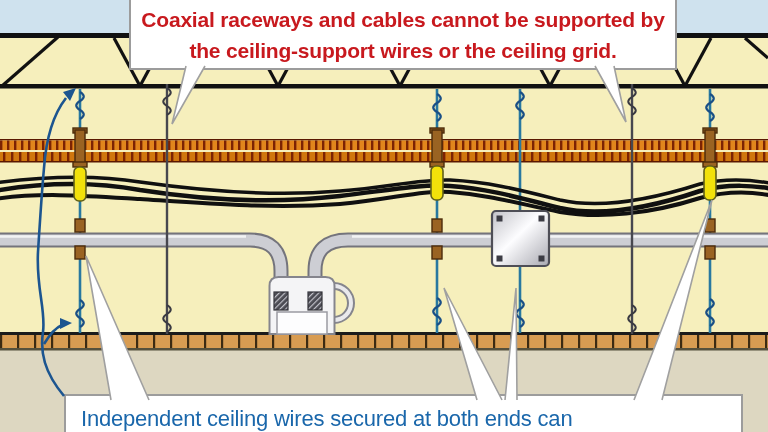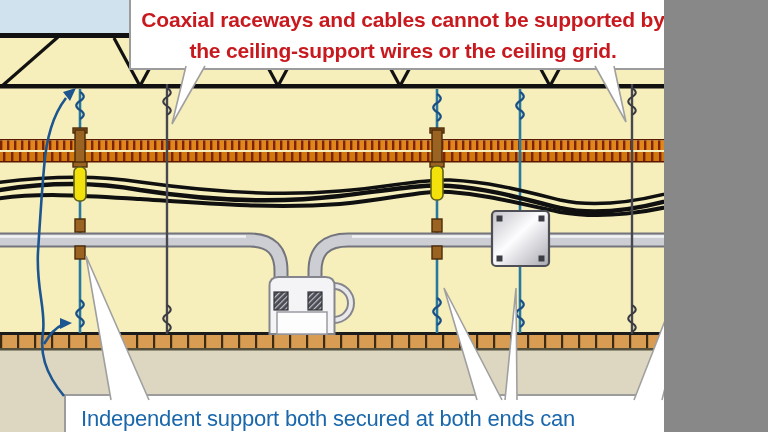--- a/index.html
+++ b/index.html
@@ -1,17 +1,17 @@
 <!DOCTYPE html>
 <html><head>
 <meta charset="utf-8">
 <style>
   html,body{margin:0;padding:0;background:#888;}
   .stage{
-    position:relative;width:664px;height:432px;overflow:hidden;
+    position:relative;width:768px;height:432px;overflow:hidden;
     font-family:"Liberation Sans",sans-serif;background:#be185d;
   }
   .stage svg{position:absolute;left:0;top:0;}
   #base-svg{z-index:1;}
   #overlay-svg{z-index:3;pointer-events:none;}
   .callout{
     position:absolute;background:#ffffff;border:2px solid #9c9c9c;
     box-sizing:border-box;z-index:2;
   }
   .callout-top{
@@ -179,21 +179,21 @@
         <rect x="704" y="166" width="12" height="34" rx="5"></rect>
       </g>
     </g>
   </svg>
 
   <div class="callout callout-top">
     <span>Coaxial raceways and cables cannot be supported by the ceiling-support wires or the ceiling grid.</span>
   </div>
 
   <div class="callout callout-bottom">
-    <span>Independent support both secured at both ends can</span>
+    <span>Independent ceiling wires secured at both ends can</span>
   </div>
 
   <svg id="overlay-svg" width="768" height="432" viewBox="0 0 768 432">
     <g>
 
       <polygon points="186,66 172,124 205,66" fill="#ffffff"></polygon>
       <path d="M186,66 L172,124 L205,66" fill="none" stroke="#a0a0a0" stroke-width="1.6"></path>
       <polygon points="595,66 626,122 614,66" fill="#ffffff"></polygon>
       <path d="M595,66 L626,122 L614,66" fill="none" stroke="#a0a0a0" stroke-width="1.6"></path>
 

